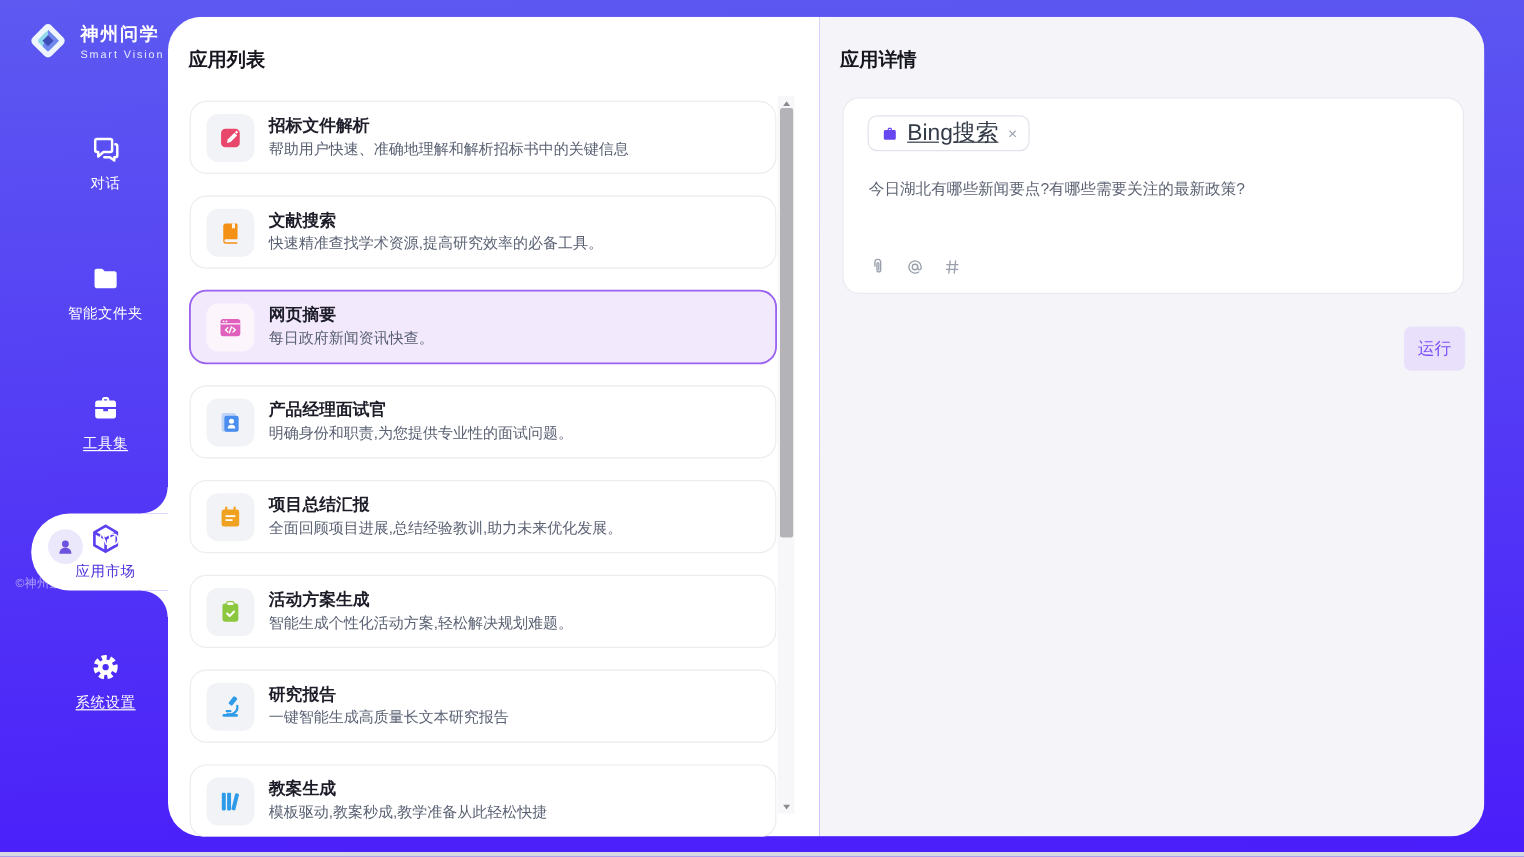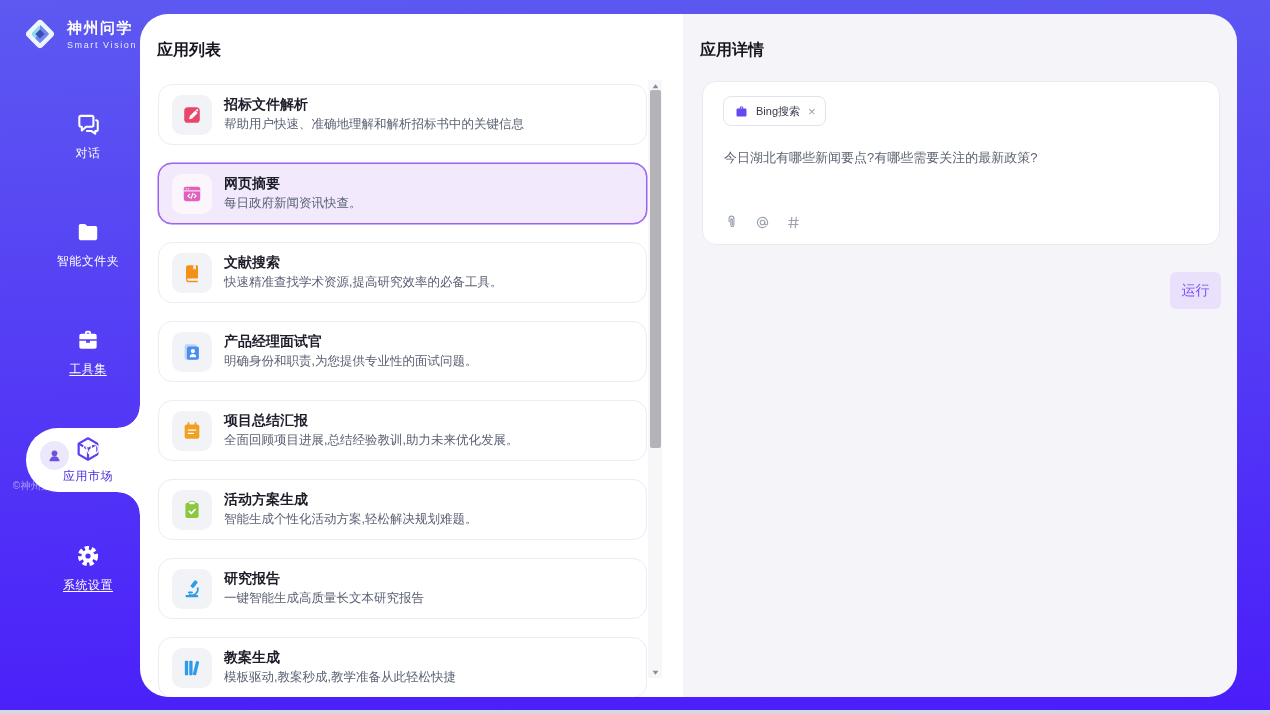--- a/index.html
+++ b/index.html
@@ -71,21 +71,21 @@
   .sb-btn { position:absolute; left:0; width:14px; height:12px; display:flex; align-items:center; justify-content:center; cursor:pointer; }
   .sb-up { top:0; } .sb-down { bottom:0; }
   .sb-btn svg { width:9px; height:9px; display:block; }
   .sb-thumb { position:absolute; left:1.5px; top:10px; width:11px; height:358px; background:#b4b4b8; border-radius:2px; cursor:pointer; }
 
   
   .detail-card { position:absolute; top:67px; left:19px; width:518px; height:164px; box-sizing:border-box; background:#fff; border:1px solid #e9e9f0; border-radius:14px; }
   .chip { position:absolute; top:14px; left:20px; height:30px; box-sizing:border-box; border:1px solid #e2e2ea; border-radius:8px; background:#fff; display:flex; align-items:center; gap:7px; padding:0 9px 0 10px; cursor:default; }
   .chip-icon { width:15px; height:15px; }
   .chip-icon svg { width:100%; height:100%; display:block; }
-  .chip-label { font-size:11px; color:#333a47; }
+  .chip-label { font-size:19px; color:#333a47;text-decoration:underline; }
   .chip-close { font-size:13px; color:#9aa0ab; cursor:pointer; margin-left:1px; line-height:1; }
   .prompt { position:absolute; top:66px; left:21px; right:18px; font-size:13px; color:#5d6373; line-height:1.5; cursor:text; }
   .attach-row { position:absolute; left:20px; bottom:13px; display:flex; gap:14px; color:#9aa0ac; }
   .a-icon { width:17px; height:17px; cursor:pointer; }
   .a-icon svg { width:100%; height:100%; display:block; }
   .run-btn { position:absolute; top:258px; left:487px; width:51px; height:37px; border:none; border-radius:6px; background:#e9e1fc; color:#7a4ff6; font-size:14px; font-family:inherit; display:flex; align-items:center; justify-content:center; cursor:pointer; }
 </style>
 </head>
 <body>
 
@@ -185,54 +185,54 @@
                 <path d="M16.9 6l1.4 1.4" stroke="#fff" stroke-width="2"></path>
               </svg>
             </span>
           </span>
           <span class="app-text">
             <div class="app-name">招标文件解析</div>
             <div class="app-desc">帮助用户快速、准确地理解和解析招标书中的关键信息</div>
           </span>
         </div>
 
+        <div class="app-card">
+          <span class="tile" style="color: rgb(243, 144, 21);">
+            <span style="width:22px;height:22px;">
+              <svg viewBox="0 0 24 24" fill="currentColor">
+                <path d="M5.5 5.8c0-1.3 1-2.3 2.3-2.3h9.4c.7 0 1.3.6 1.3 1.3v12.4c0 .4-.3.7-.7.7H8c-.8 0-1.4.5-1.4 1.3S7.2 20.5 8 20.5h9.8c.4 0 .7.3.7.7s-.3.8-.7.8H7.8c-1.3 0-2.3-1-2.3-2.3z"></path>
+                <path d="M13.4 3.5h2.8v5l-1.4-1.1-1.4 1.1z" fill="#fff" opacity=".9"></path>
+              </svg>
+            </span>
+          </span>
+          <span class="app-text">
+            <div class="app-name">文献搜索</div>
+            <div class="app-desc">快速精准查找学术资源,提高研究效率的必备工具。</div>
+          </span>
+        </div>
+
         <div class="app-card selected">
           <span class="tile" style="color: rgb(224, 96, 189);">
             <span style="width:22px;height:22px;">
               <svg viewBox="0 0 24 24">
                 <rect x="3" y="4.2" width="18" height="15.6" rx="2.6" fill="currentColor"></rect>
                 <path d="M3 8.6h18" stroke="#fff" stroke-width="1.2" opacity=".9"></path>
                 <circle cx="5.8" cy="6.4" r=".8" fill="#fff"></circle>
                 <circle cx="8.4" cy="6.4" r=".8" fill="#fff"></circle>
                 <path d="M9.6 12.2l-2 1.9 2 1.9M14.4 12.2l2 1.9-2 1.9M12.9 11.4l-1.8 5.4" stroke="#fff" stroke-width="1.3" fill="none" stroke-linecap="round"></path>
               </svg>
             </span>
           </span>
           <span class="app-text">
             <div class="app-name">网页摘要</div>
             <div class="app-desc">每日政府新闻资讯快查。</div>
           </span>
         </div>
 
         <div class="app-card">
-          <span class="tile" style="color: rgb(243, 144, 21);">
-            <span style="width:22px;height:22px;">
-              <svg viewBox="0 0 24 24" fill="currentColor">
-                <path d="M5.5 5.8c0-1.3 1-2.3 2.3-2.3h9.4c.7 0 1.3.6 1.3 1.3v12.4c0 .4-.3.7-.7.7H8c-.8 0-1.4.5-1.4 1.3S7.2 20.5 8 20.5h9.8c.4 0 .7.3.7.7s-.3.8-.7.8H7.8c-1.3 0-2.3-1-2.3-2.3z"></path>
-                <path d="M13.4 3.5h2.8v5l-1.4-1.1-1.4 1.1z" fill="#fff" opacity=".9"></path>
-              </svg>
-            </span>
-          </span>
-          <span class="app-text">
-            <div class="app-name">文献搜索</div>
-            <div class="app-desc">快速精准查找学术资源,提高研究效率的必备工具。</div>
-          </span>
-        </div>
-
-        <div class="app-card">
           <span class="tile" style="color: rgb(74, 141, 240);">
             <span style="width:22px;height:22px;">
               <svg viewBox="0 0 24 24">
                 <rect x="4" y="3.5" width="13" height="17" rx="2" fill="currentColor" opacity=".3"></rect>
                 <rect x="6.5" y="6" width="13" height="14.5" rx="2" fill="currentColor"></rect>
                 <circle cx="13" cy="11" r="2.3" fill="#fff"></circle>
                 <path d="M9.5 17.6a3.5 3.5 0 0 1 7 0z" fill="#fff"></path>
               </svg>
             </span>
           </span>

